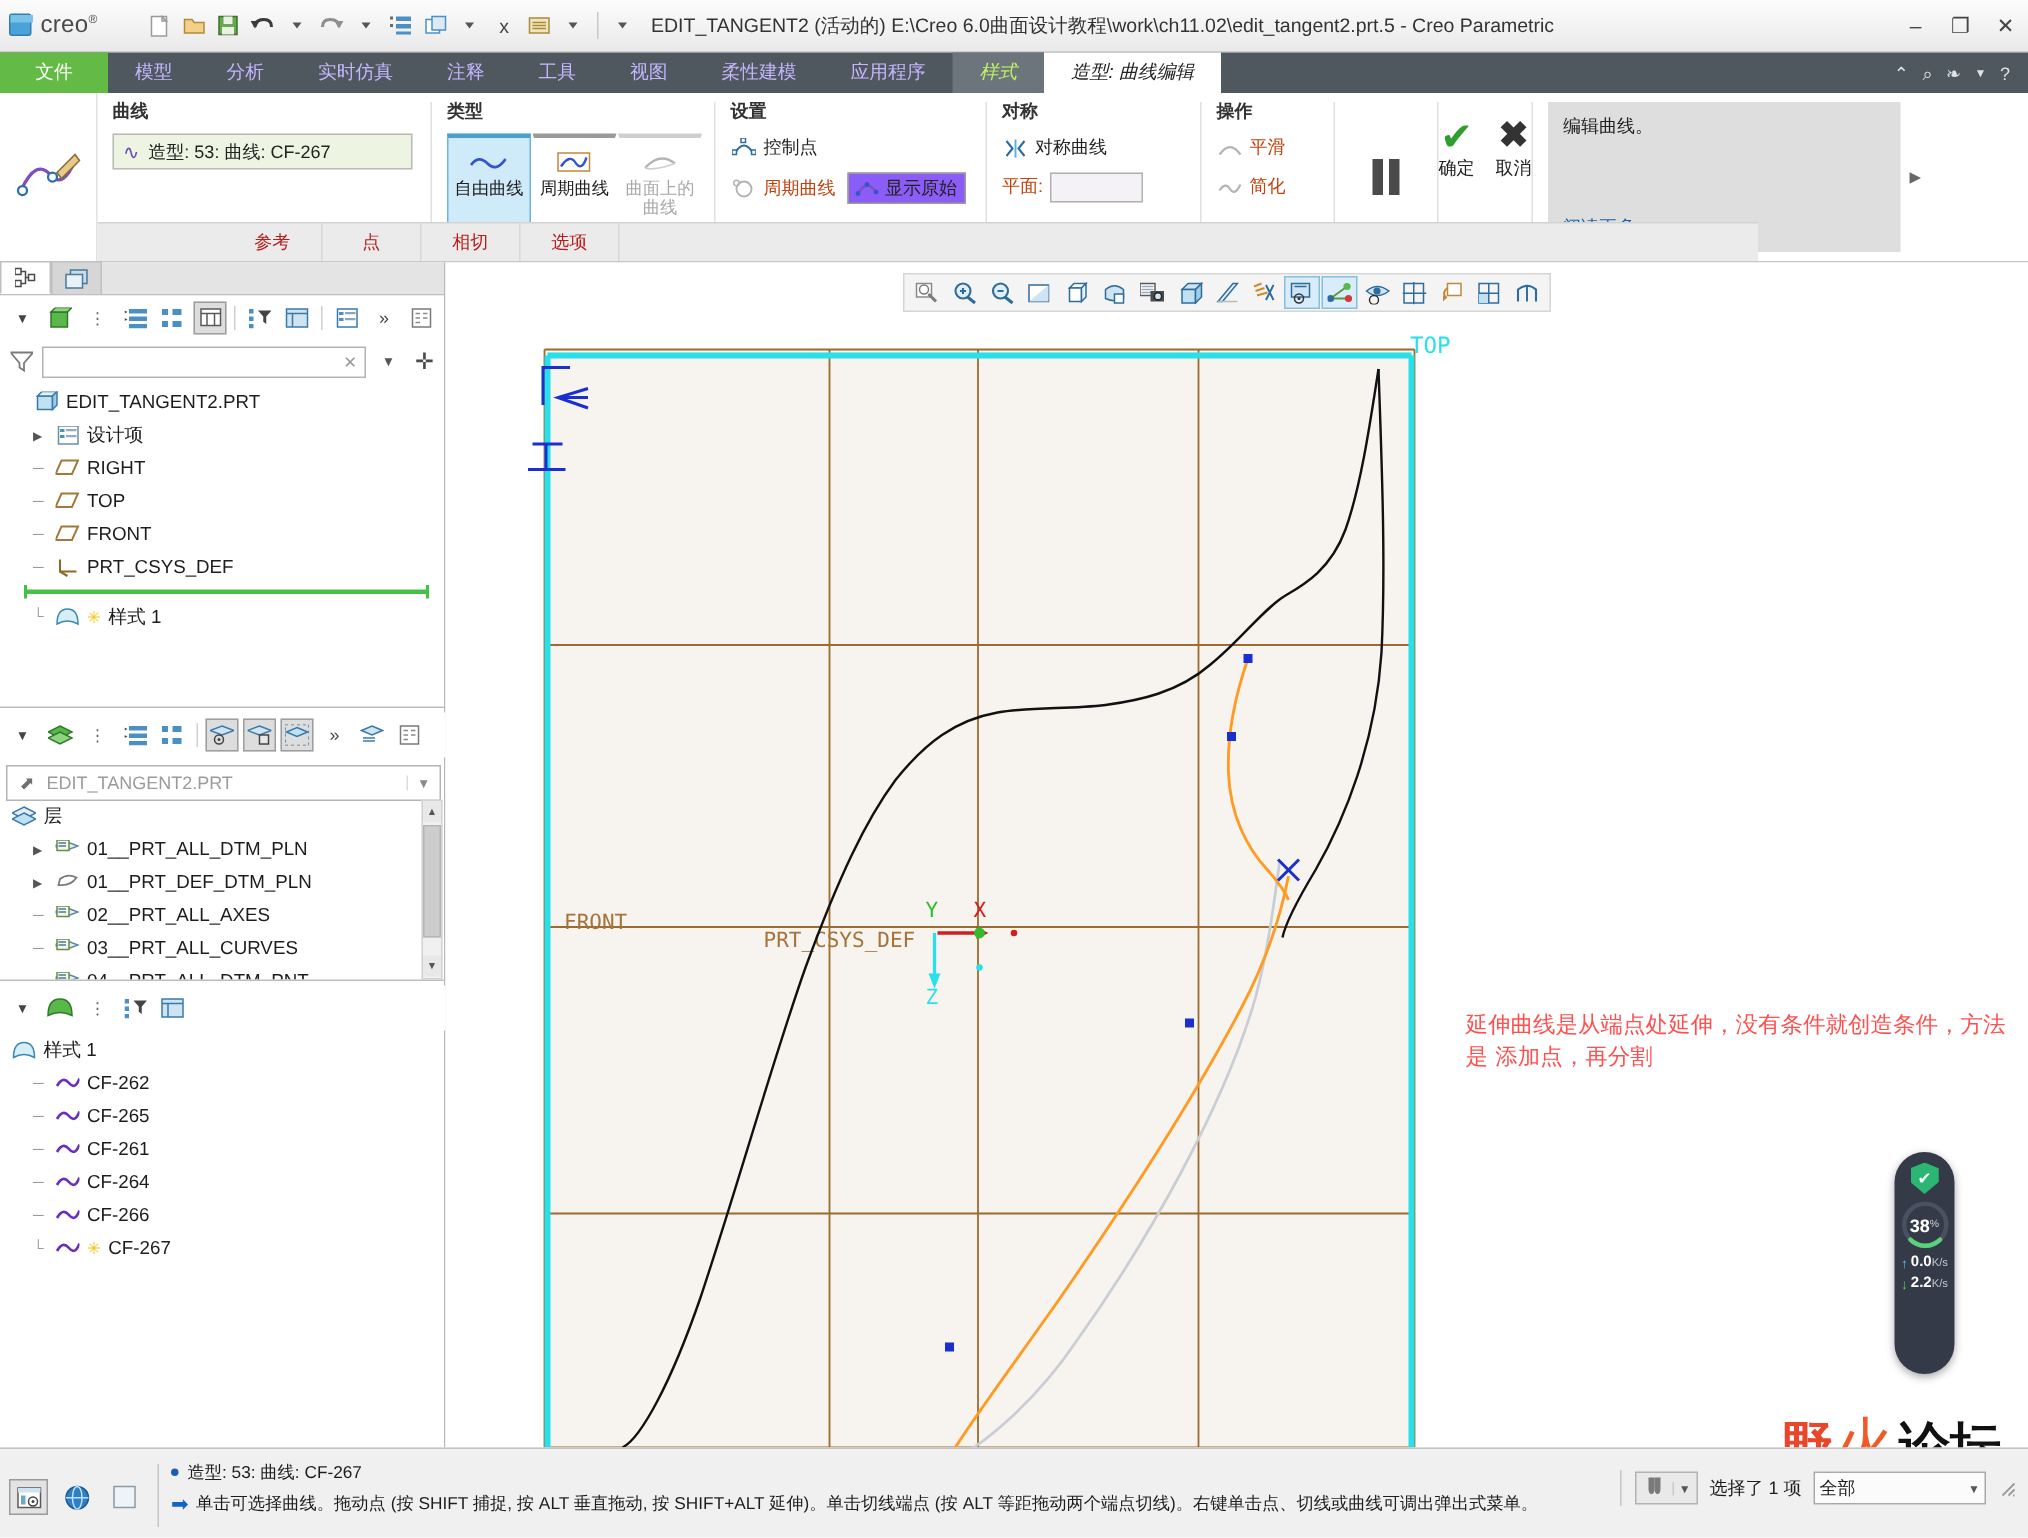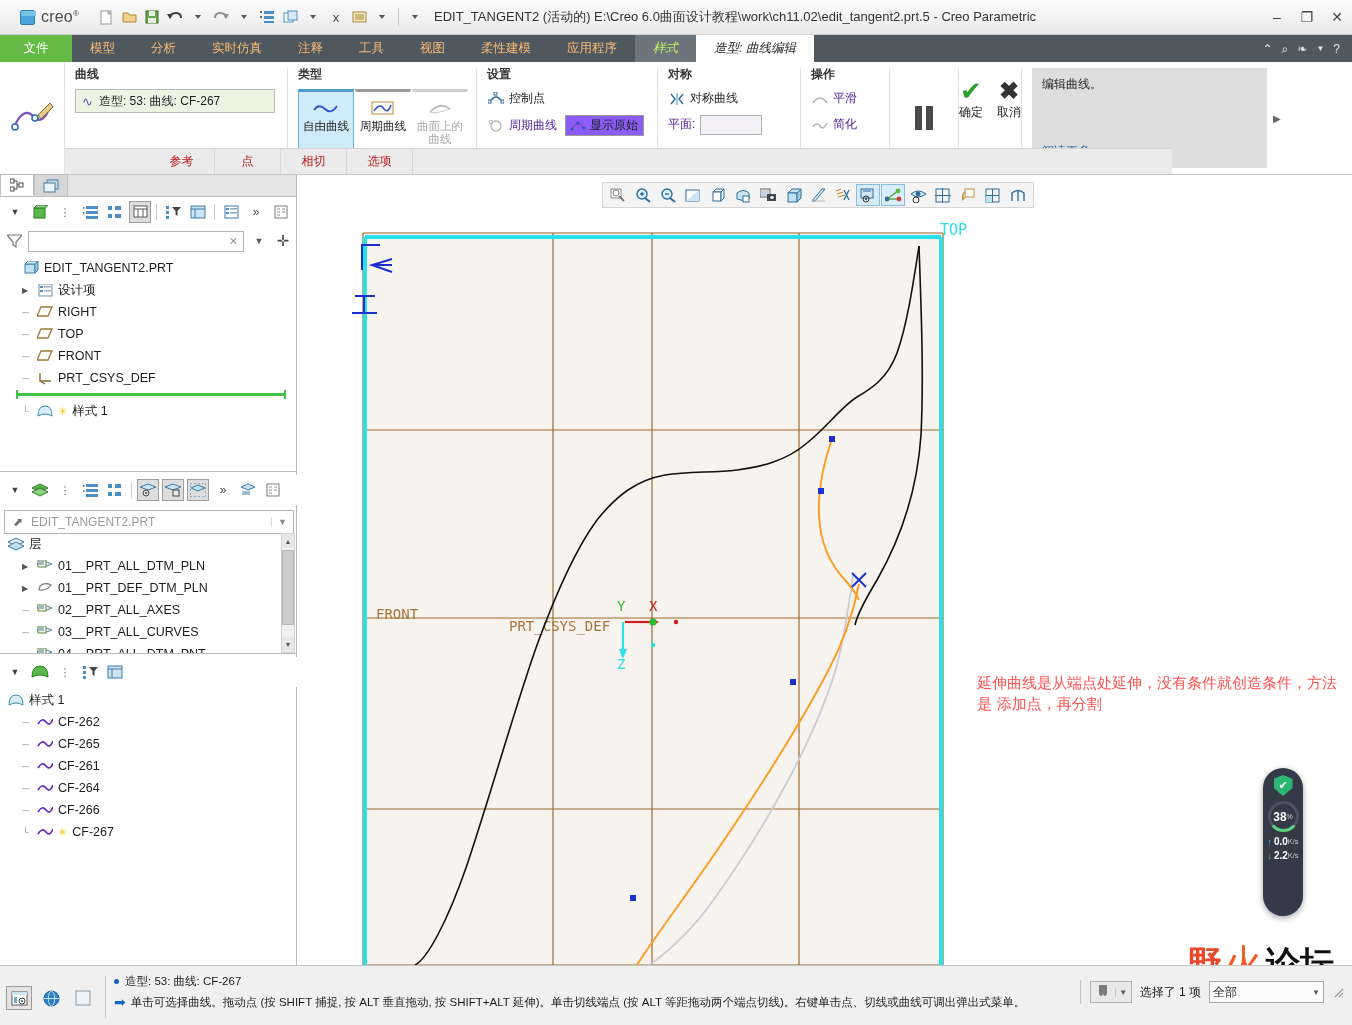--- a/index.html
+++ b/index.html
@@ -13,21 +13,21 @@
   }
   #app { position: relative; width: 1352px; height: 1025px; background: #f0f0f0; }
 
   
   .titlebar {
     position: absolute; top: 0; left: 0; width: 1352px; height: 35px;
     background: linear-gradient(to bottom,#fcfcfc 0%, #f2f2f2 55%, #e9e9e9 100%);
     border-bottom: 1px solid #cfcfcf;
     display: flex; align-items: center;
   }
-  .creo-logo { display:flex; align-items:center; gap:6px; padding-left:20px; width:95px; }
+  .creo-logo { display:flex; align-items:center; gap:6px; padding-left:6px; width:95px; }
   .creo-cube {
     width:15px;height:15px;background:#4aa3d8;border:1px solid #2f7fae;
     border-radius:2px; position:relative;
   }
   .creo-cube:after{content:"";position:absolute;left:0;top:0;width:15px;height:5px;background:#79c2e8;}
   .creo-word { font-size:16px; color:#4a4a4a; font-weight:400; letter-spacing:.2px;}
   .creo-word sup{font-size:8px;vertical-align:super;}
   .qat { display:flex; align-items:center; gap:1px; height:100%; }
   .qat-btn {
     width:22px;height:24px;display:flex;align-items:center;justify-content:center;
@@ -41,21 +41,21 @@
   .win-ctrls{display:flex;align-items:center;height:100%;}
   .win-btn{width:30px;height:100%;display:flex;align-items:center;justify-content:center;font-size:14px;color:#444;}
 
   
   .ribbon-tabs {
     position:absolute;top:35px;left:0;width:1352px;height:27px;
     background:#4f585e; display:flex; align-items:stretch;
   }
   .rtab{
     display:flex;align-items:center;justify-content:center;
-    padding:0 18px;color:#fdba74;font-size:12.5px;white-space:nowrap;cursor:default;
+    padding:0 18px;color:#c4b5fd;font-size:12.5px;white-space:nowrap;cursor:default;
   }
   .rtab.file{background:#63bb46;color:#fff;min-width:72px;}
   .rtab.selected{background:#6c757c;font-style:italic;color:#bef264;}
   .rtab.active{background:#ffffff;color:#222;font-style:italic;}
   .rtab-spacer{flex:1;}
   .rtab-icons{display:flex;align-items:center;gap:9px;padding-right:12px;color:#dfe3e6;font-size:12px;}
 
   
   .ribbon {
     position:absolute;top:62px;left:0;width:1352px;height:113px;
@@ -81,21 +81,21 @@
   .tbtn{
     width:56px;height:62px;display:flex;flex-direction:column;align-items:center;
     justify-content:flex-start;padding-top:4px;font-size:11.5px;color:#222;
     border:1px solid transparent;border-top:3px solid #9a9a9a;text-align:center;line-height:1.15;
   }
   .tbtn .ic{height:24px;display:flex;align-items:center;justify-content:center;font-size:15px;}
   .tbtn.sel{background:#cfeaf9;border:1px solid #6cb4de;border-top:3px solid #4a9fd0;}
   .tbtn.dis{color:#a9a9a9;border-top-color:#cfcfcf;}
 
   .chk-row{display:flex;align-items:center;gap:5px;font-size:12px;color:#222;margin-bottom:7px;height:19px;}
-  .chk-row.dis{color:#4c1d95;}
+  .chk-row.dis{color:#c2410c;}
   .mini-ico{width:17px;height:15px;display:flex;align-items:center;justify-content:center;font-size:12px;color:#3573a5;}
   .mini-ico.dis{color:#b4b4b4;}
   .togglebtn{
     display:flex;align-items:center;gap:4px;border:1px solid #9b9b9b;background:#8b5cf6;
     padding:1px 5px 1px 3px;font-size:12px;
   }
   .plane-field{width:62px;height:20px;background:#f4f2f7;border:1px solid #b0b0b0;}
 
   .op-pause{
     display:flex;align-items:center;justify-content:center;width:68px;

